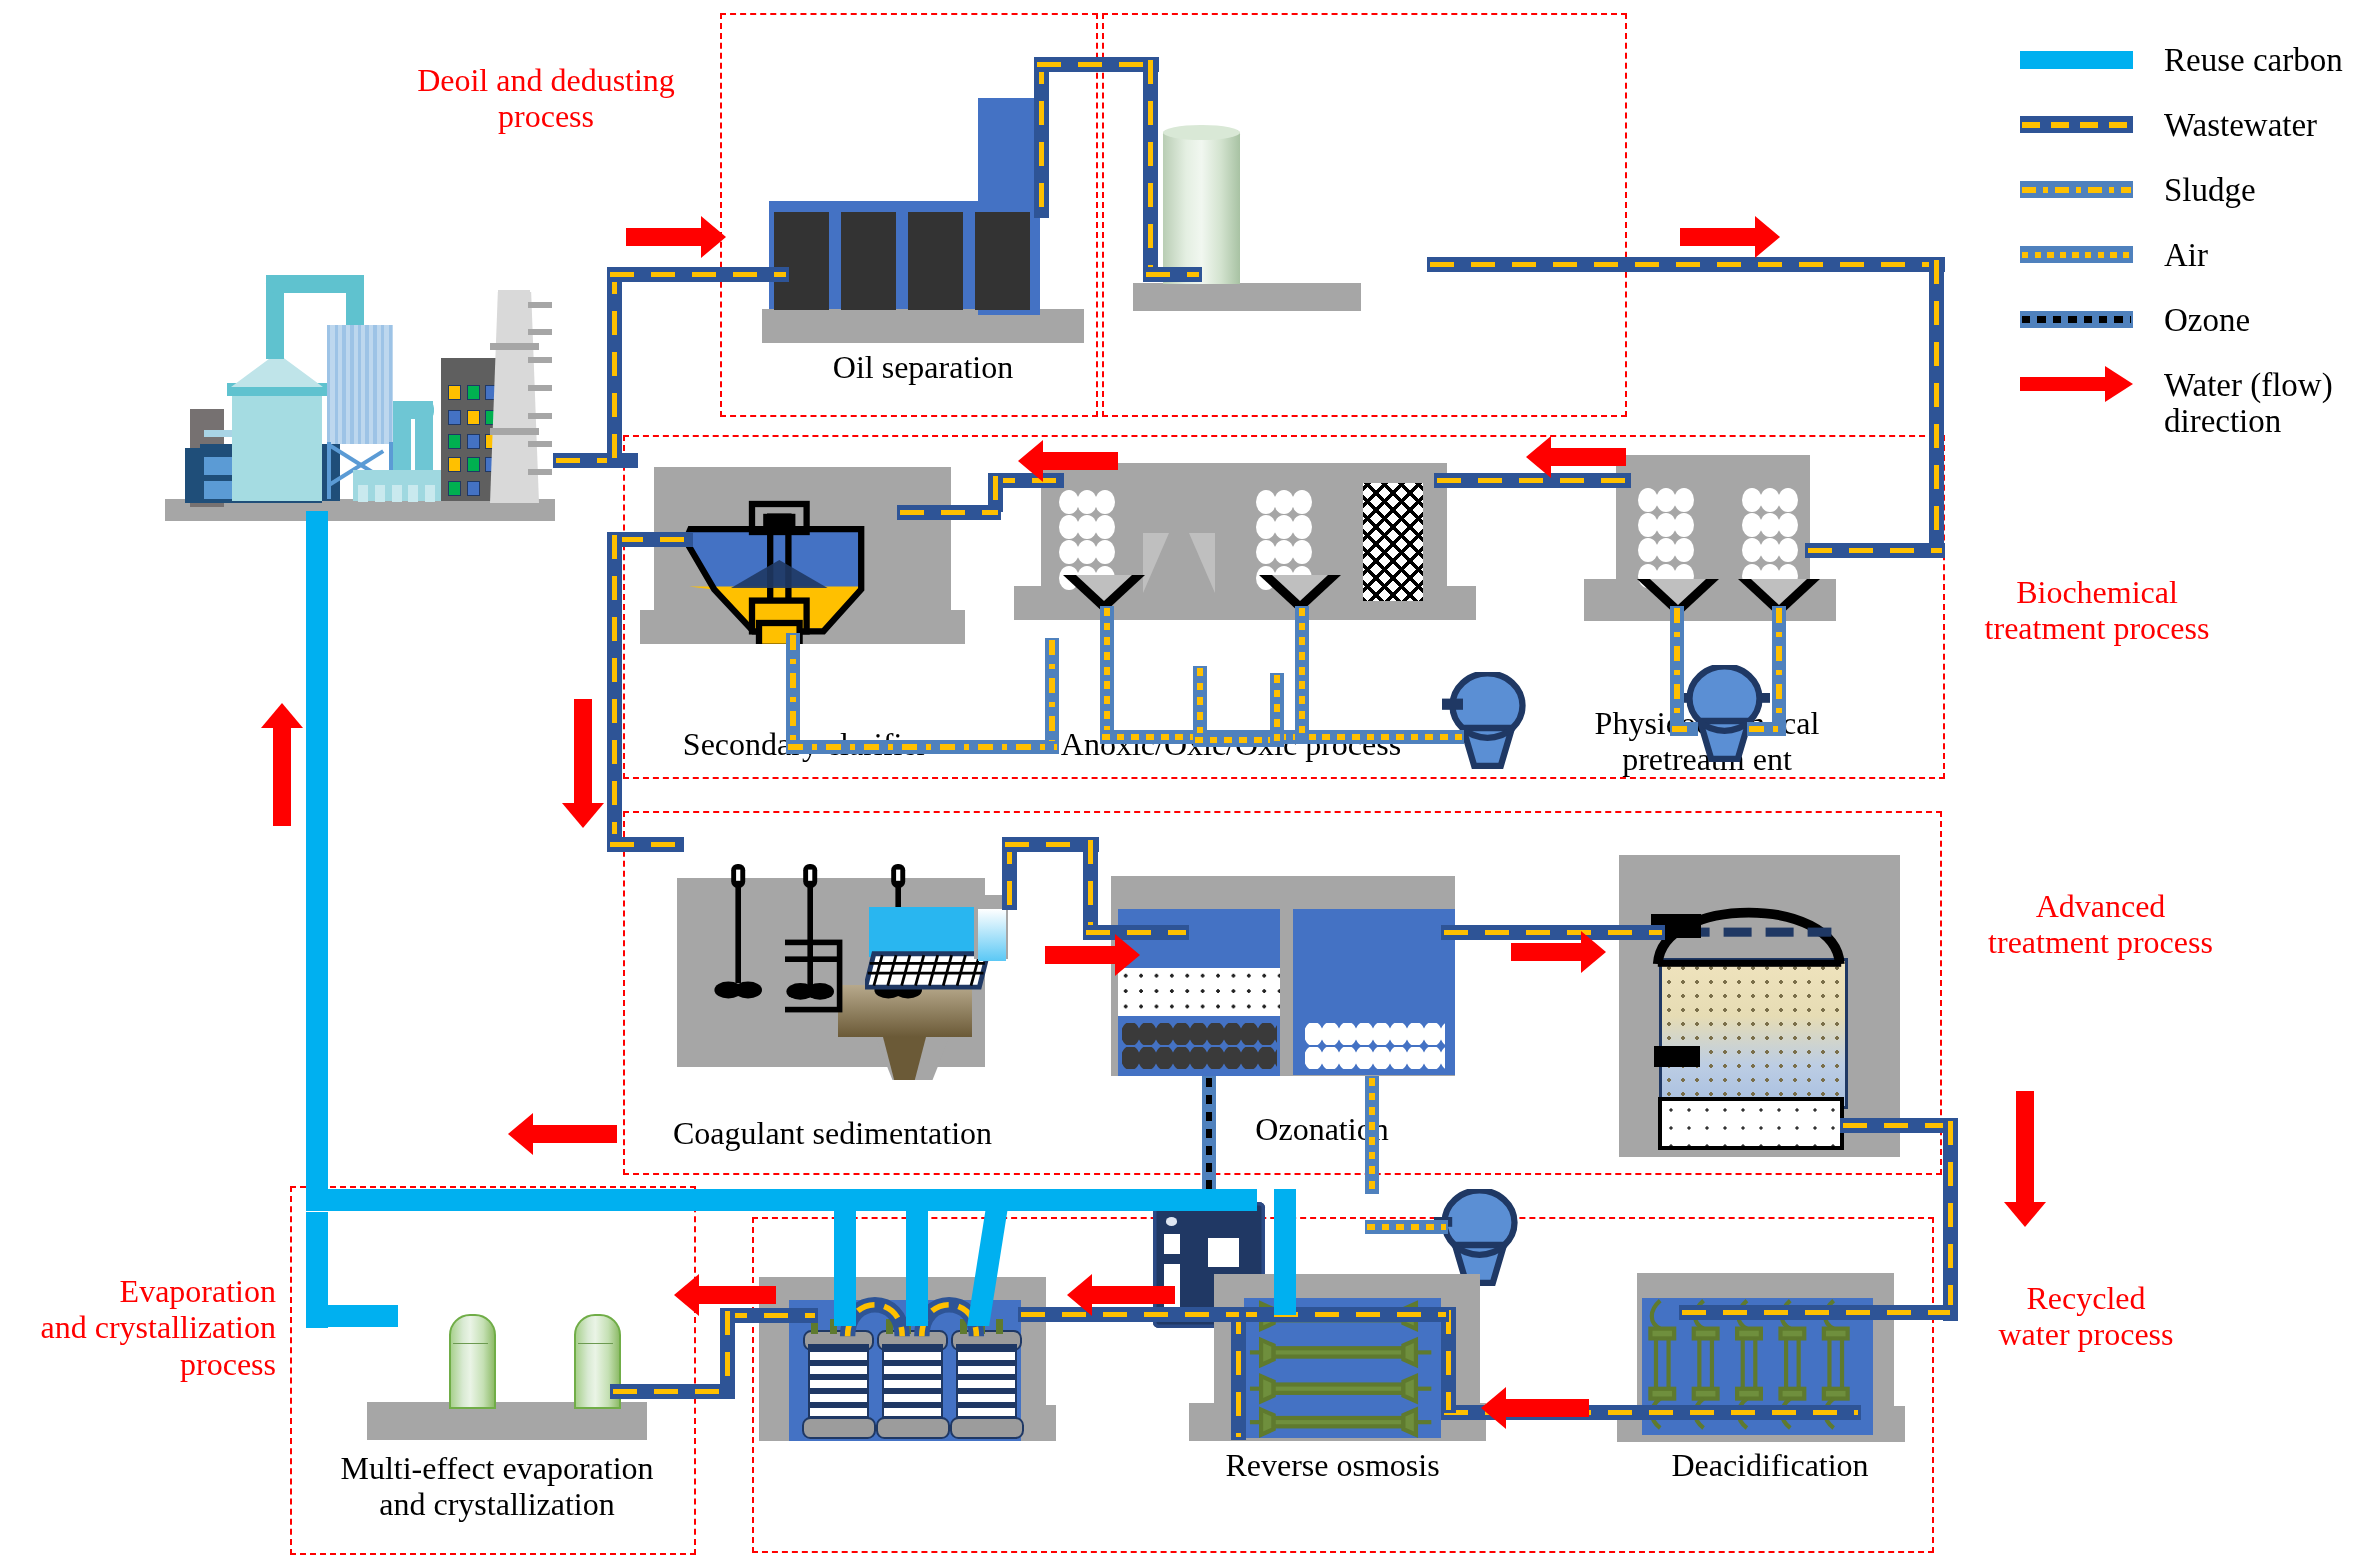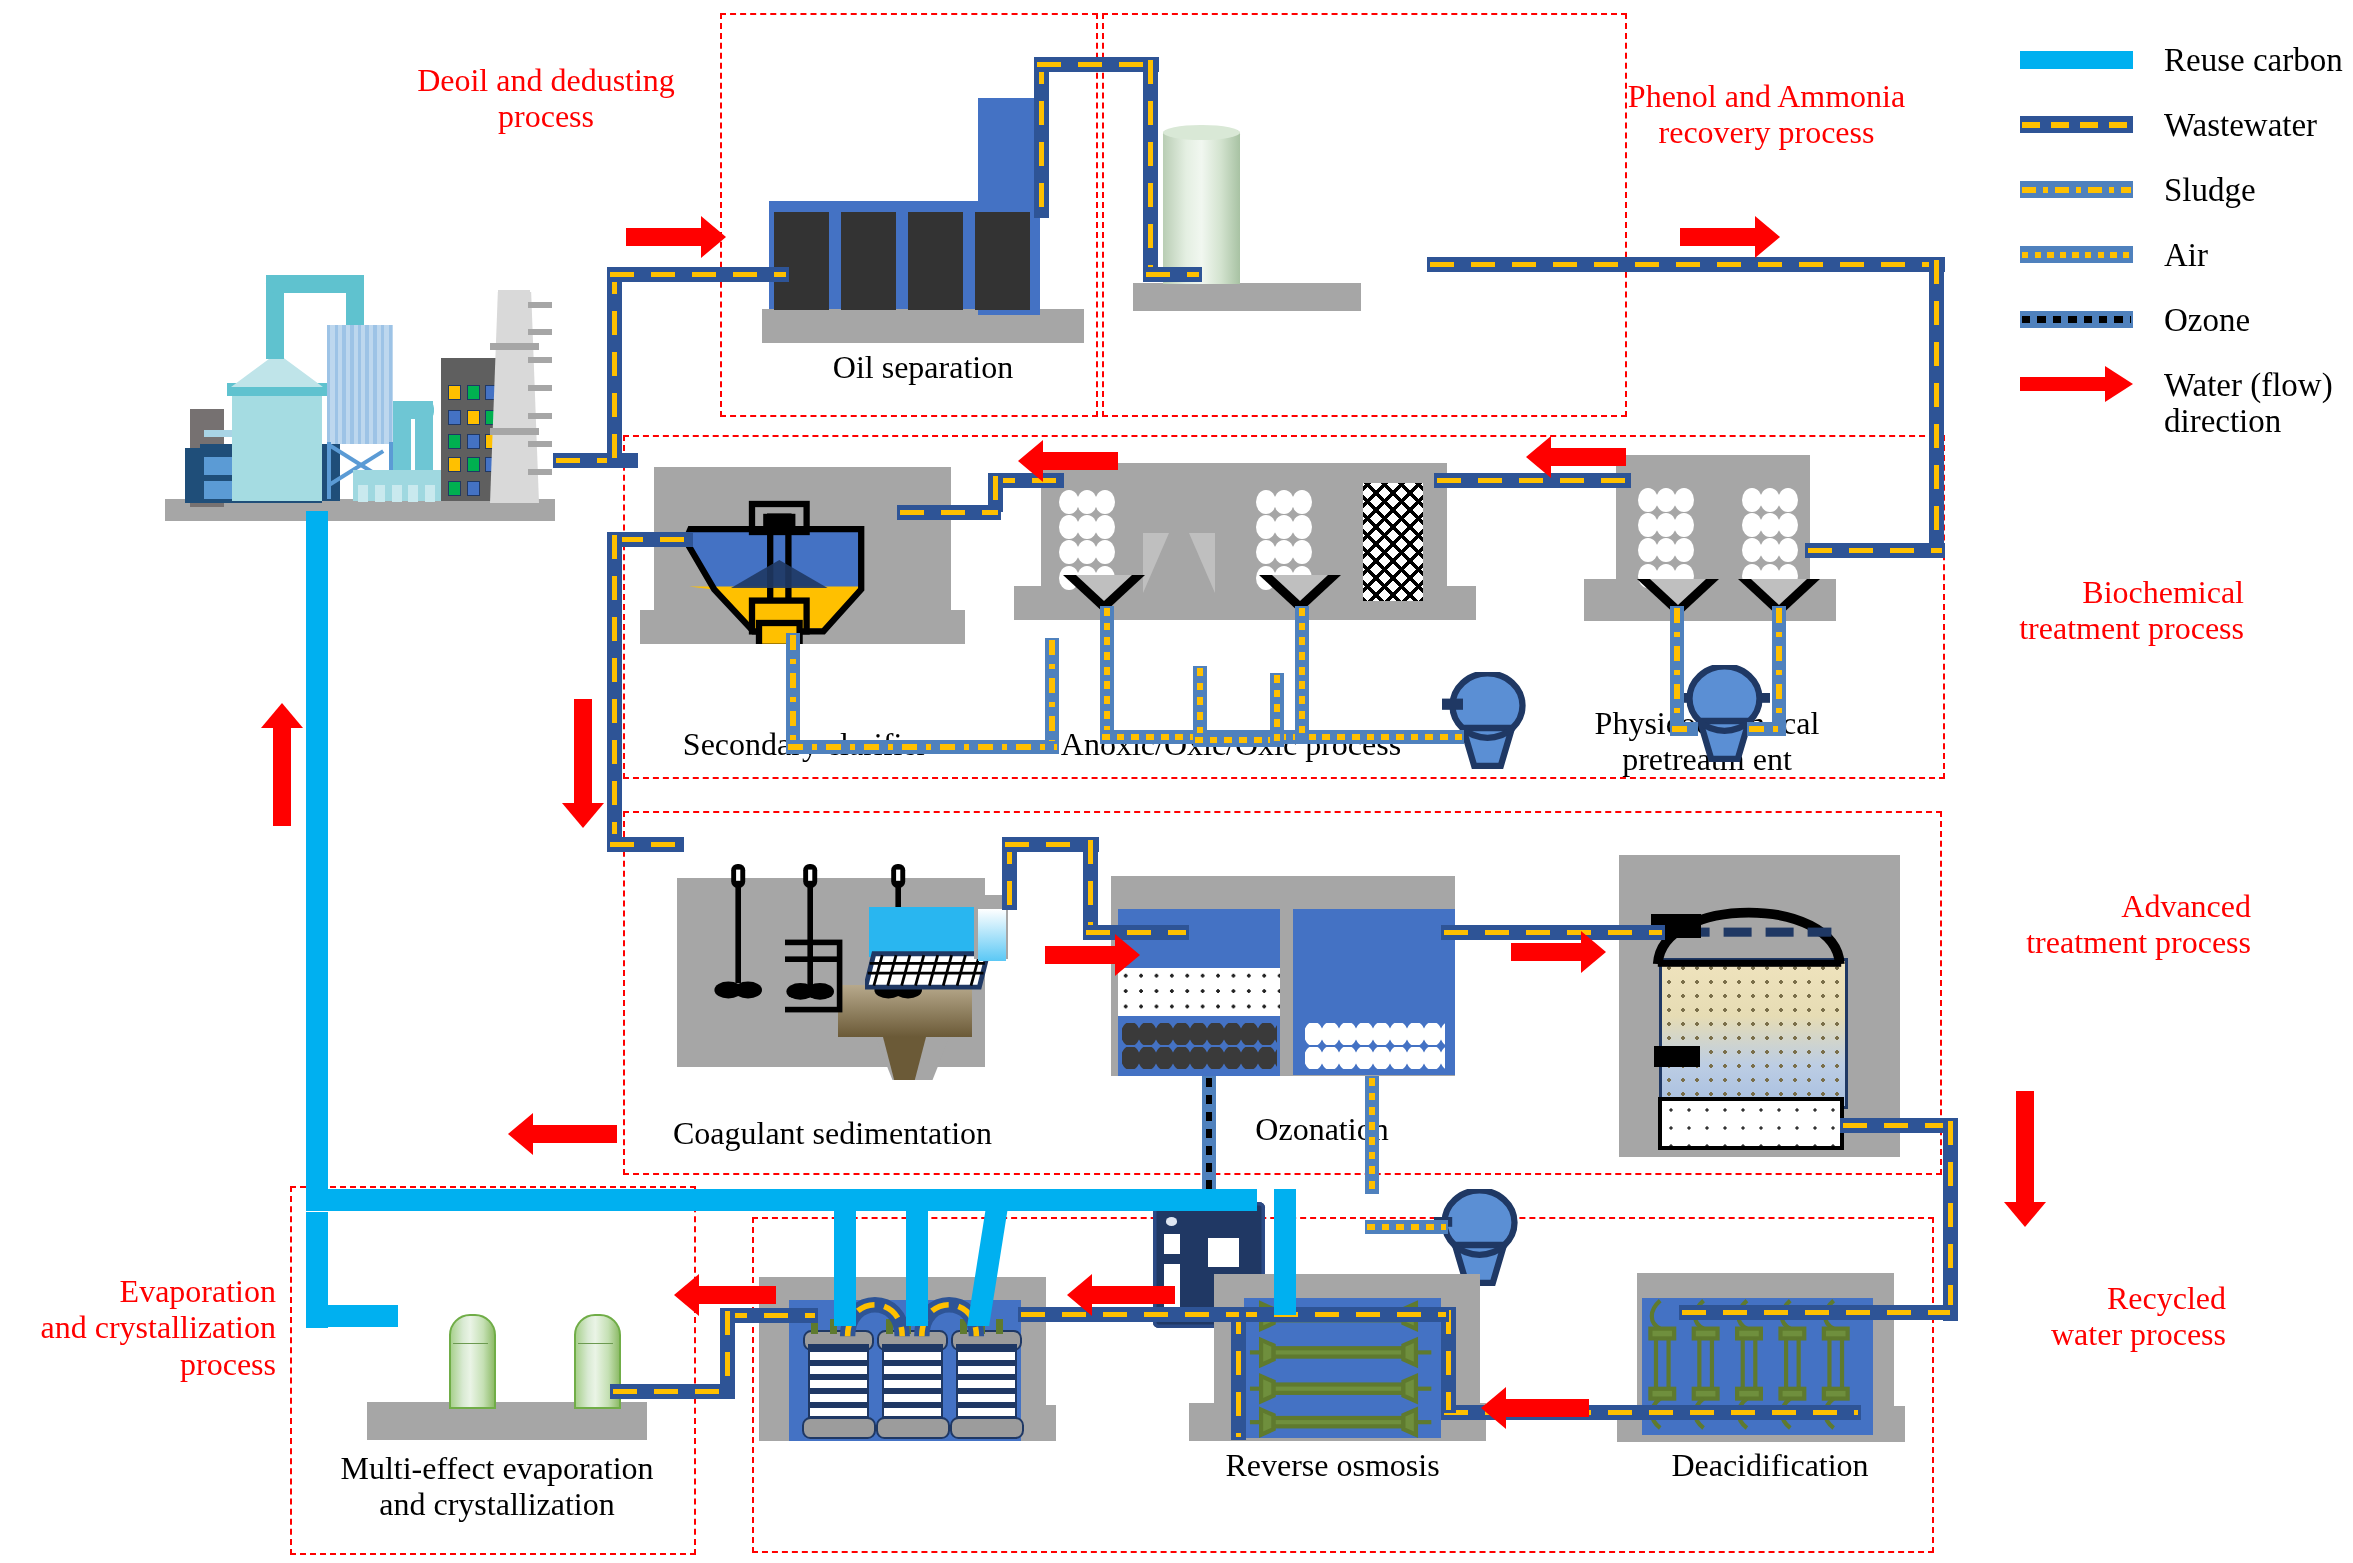--- a/index.html
+++ b/index.html
@@ -5,21 +5,21 @@
   html,body{margin:0;padding:0;background:#fff;}
   body{font-family:"Liberation Serif", serif;}
   #stage{position:relative;width:2354px;height:1563px;background:#fff;overflow:hidden;}
 
   
   .abs{position:absolute;}
   .lbl{position:absolute;color:#000;font-family:"Liberation Serif",serif;font-size:32px;line-height:1.12;text-align:center;white-space:pre-line;}
   .rlbl{position:absolute;color:#ff0000;font-family:"Liberation Serif",serif;font-size:32px;line-height:1.14;white-space:pre-line;}
   .rlbl.c{text-align:center;}
   .rlbl.r{text-align:right;}
-  .rlbl.l{text-align:right;}
+  .rlbl.l{text-align:center;}
 
   
   .zone{position:absolute;border:2.8px dashed #ff0000;box-sizing:border-box;}
 
   
   .pad{position:absolute;background:#a6a6a6;}
   .tank{position:absolute;background:#4472c4;}
   .darkbox{position:absolute;background:#333333;}
 
   
@@ -119,22 +119,20 @@
   <div class="zone" style="left:623px;top:435px;width:1322px;height:344px;"></div>
 
   <div class="zone" style="left:623px;top:811px;width:1319px;height:364px;"></div>
 
   <div class="zone" style="left:752px;top:1217px;width:1182px;height:336px;"></div>
 
   <div class="zone" style="left:290px;top:1186px;width:406px;height:369px;"></div>
 
   <div class="rlbl c" style="left:392px;top:62px;width:308px;">Deoil and dedusting
 process</div>
-  <div class="rlbl c" style="left:1581px;top:78px;width:371px;">Phenol and Ammonia
-recovery process</div>
   <div class="rlbl l" style="left:1950px;top:574px;width:294px;">Biochemical
 treatment process</div>
   <div class="rlbl l" style="left:1950px;top:888px;width:301px;">Advanced
 treatment process</div>
   <div class="rlbl l" style="left:1946px;top:1280px;width:280px;">Recycled
 water process</div>
   <div class="rlbl r" style="left:21px;top:1273px;width:255px;">Evaporation
 and crystallization
 process</div>
 

